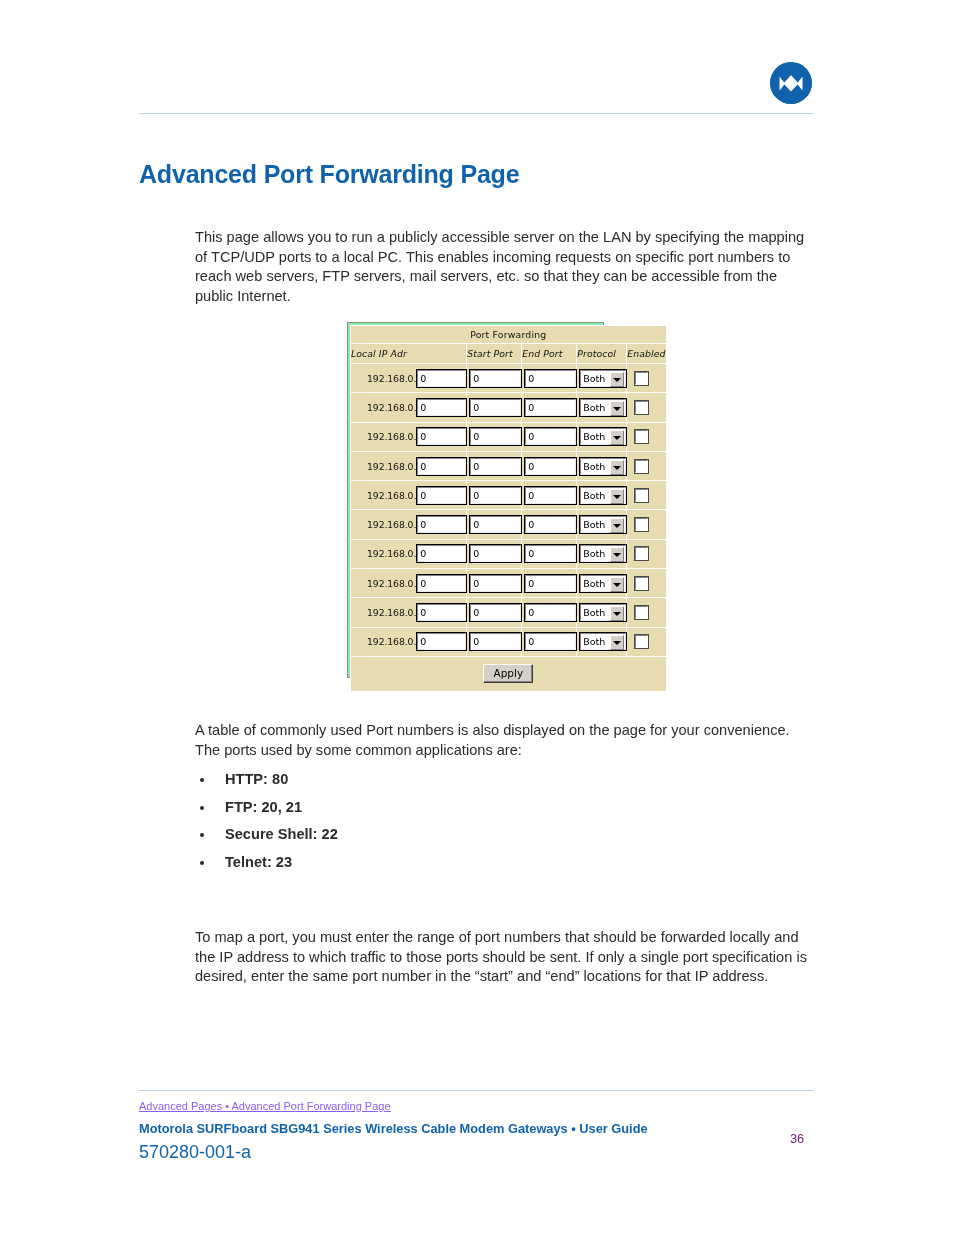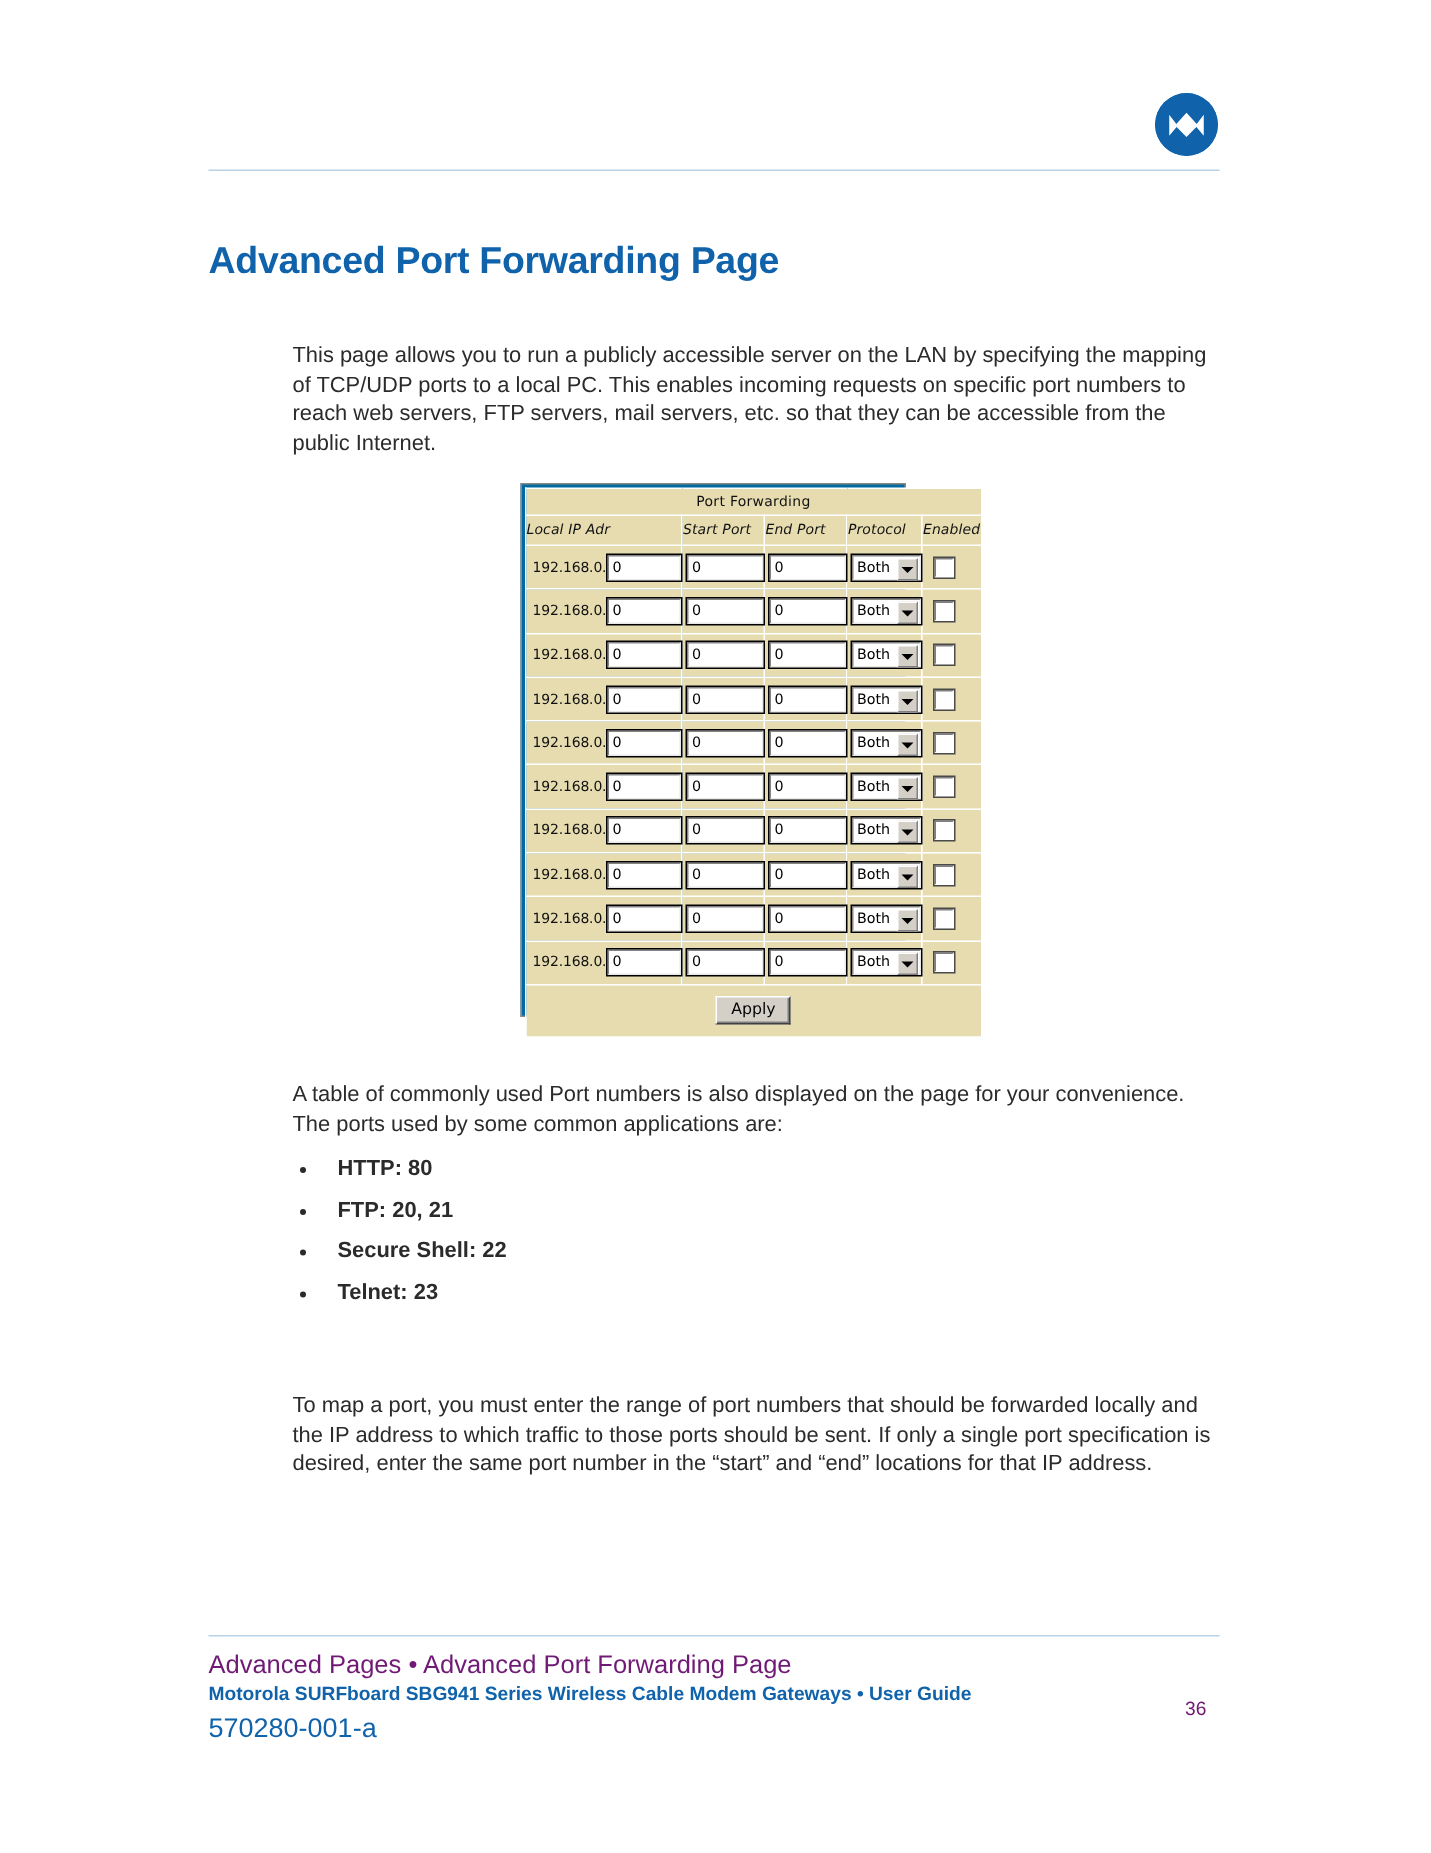--- a/index.html
+++ b/index.html
@@ -100,21 +100,21 @@
     background: #2b2b2b;
   }
 
   
   .shot {
     position: absolute;
     left: 347px;
     top: 322px;
     width: 257px;
     height: 356px;
-    background: #0369a1;
+    background: #86efac;
     border: 1px solid #8a8a82;
     box-sizing: border-box;
   }
   .pf-table {
     border-collapse: collapse;
     margin: 2px 0 0 2px;
     font-family: "DejaVu Sans", sans-serif;
     table-layout: fixed;
   }
   .pf-table td, .pf-table th {
@@ -146,21 +146,21 @@
   .c-start  { width: 57px; }
   .c-end    { width: 57px; }
   .c-proto  { width: 52px; }
   .c-enab   { width: 46px; }
 
   .ip-prefix {
     display: inline-block;
     font-size: 9.3px;
     color: #111111;
     letter-spacing: -0.1px;
-    padding-left: 4px;
+    padding-left: 16px;
     vertical-align: middle;
   }
 
   
   .win-input {
     display: inline-block;
     vertical-align: middle;
     box-sizing: border-box;
     height: 17px;
     background: #ffffff;
@@ -272,23 +272,24 @@
     left: 139px;
     top: 1090px;
     width: 674px;
     height: 1px;
     background: #b9d2e6;
   }
   .breadcrumb {
     position: absolute;
     left: 139px;
     top: 1100px;
-    font-size: 17px;
-    color: #701a75;
-    white-space: nowrap;
+    font-size: 11px;
+    color: #8b5cf6;
+    white-space: nowrap;
+    text-decoration: underline;
   }
   .footer-guide {
     position: absolute;
     left: 139px;
     top: 1121px;
     font-size: 12.8px;
     font-weight: bold;
     color: #1063ab;
     white-space: nowrap;
   }

